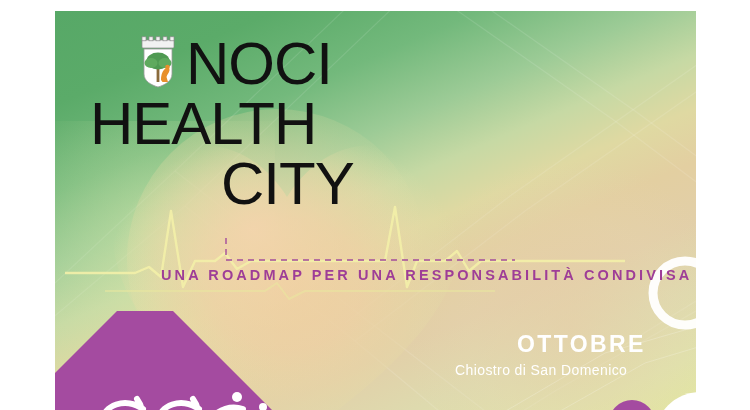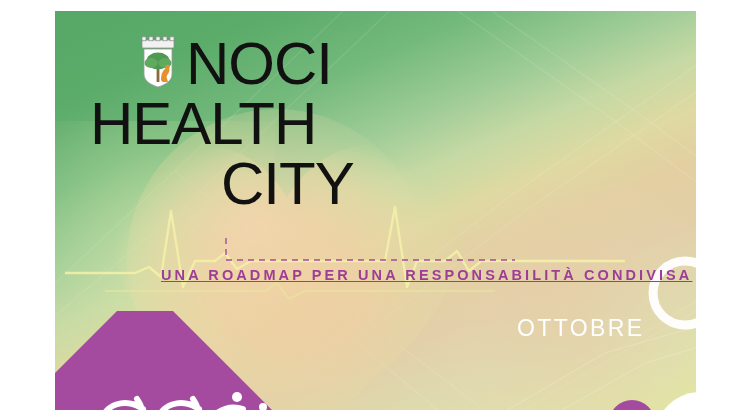--- a/index.html
+++ b/index.html
@@ -78,30 +78,30 @@
 
   
   .obesita{
     position:absolute;left:350px;top:198px;
     font-size:46px;font-weight:bold;color:#ffffff;
     letter-spacing:1px;line-height:1;white-space:nowrap;
   }
   .tagline{
     position:absolute;left:106px;top:256px;
     font-size:14.5px;font-weight:bold;color:#9e3d97;
-    letter-spacing:3.1px;white-space:nowrap;text-decoration:underline;
+    letter-spacing:3.1px;white-space:nowrap;
   }
   .daynum{
     position:absolute;left:510px;top:283px;
     font-size:37px;font-weight:bold;color:#9b3c96;
     letter-spacing:1px;line-height:1;
   }
   .month{
-    position:absolute;left:462px;top:306px;
-    font-size:23px;font-weight:normal;color:#ffffff;
+    position:absolute;left:462px;top:322px;
+    font-size:23px;font-weight:bold;color:#ffffff;
     letter-spacing:2.4px;line-height:1;
   }
   .venue{
     position:absolute;left:400px;top:352px;
     font-size:14px;color:#ffffff;letter-spacing:.4px;line-height:1;
   }
 
   
   .diamond{
     position:absolute;left:-9px;top:313px;width:198px;height:198px;
@@ -232,20 +232,21 @@
       <svg viewBox="0 0 290 26">
         <g fill="none" stroke="#a34c9c" stroke-width="1.4" stroke-dasharray="6 5">
           <path d="M1 0 L1 22 L 290 22"></path>
         </g>
       </svg>
     </div>
 
     <div class="tagline">UNA ROADMAP PER UNA RESPONSABILITÀ CONDIVISA</div>
 
     <div class="month">OTTOBRE</div>
+    <div class="venue">Chiostro di San Domenico</div>
 
     <div class="thin-line">
       <svg viewBox="0 0 300 120">
         <g fill="none" stroke="#ffffff" stroke-opacity="0.45" stroke-width="1">
           <path d="M-10 118 L 120 42 L 300 -10"></path>
           <path d="M 40 120 L 160 52 L 300 10"></path>
         </g>
       </svg>
     </div>
 

